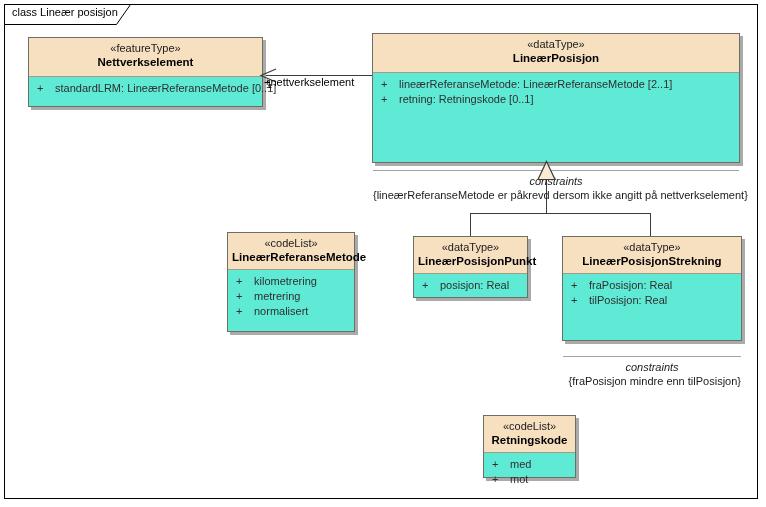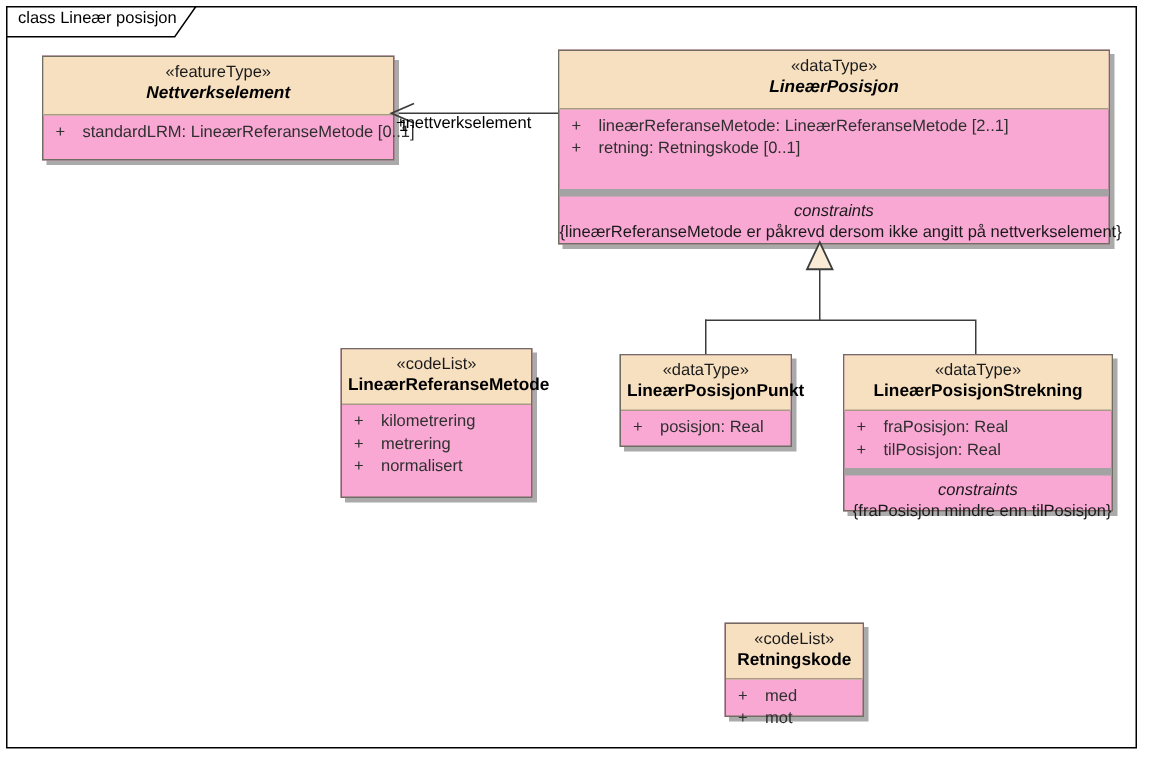--- a/index.html
+++ b/index.html
@@ -57,21 +57,21 @@
     height: 3px;
     background: #ffffff;
     z-index: 5;
   }
 
   
   .uml-box {
     position: absolute;
     box-sizing: border-box;
     border: 1px solid #706e63;
-    background: #f9a8d4;
+    background: #5eead4;
     box-shadow: 3px 3px 0 0 #aaaaaa;
     z-index: 3;
   }
   .uml-header {
     background: #f7e0c0;
     border-bottom: 1px solid #a89b86;
     text-align: center;
     padding: 4px 4px 5px 4px;
     box-sizing: border-box;
   }
@@ -82,28 +82,28 @@
     white-space: nowrap;
   }
   .classname {
     font-size: 11.5px;
     font-weight: bold;
     color: #000000;
     line-height: 14px;
     white-space: nowrap;
   }
   .classname.abstract {
-    font-style: italic;
   }
   .uml-compartment {
     padding: 4px 0 5px 0;
     box-sizing: border-box;
   }
   .uml-compartment.divided {
-    border-top: 5px solid #a3a3a3;
+    border-top: 1px solid #a3a3a3;
+    margin-top: 44px;
   }
   .attr-row {
     font-size: 11px;
     color: #2f2f2f;
     line-height: 15px;
     white-space: nowrap;
     padding-left: 8px;
   }
   .attr-vis {
     display: inline-block;

